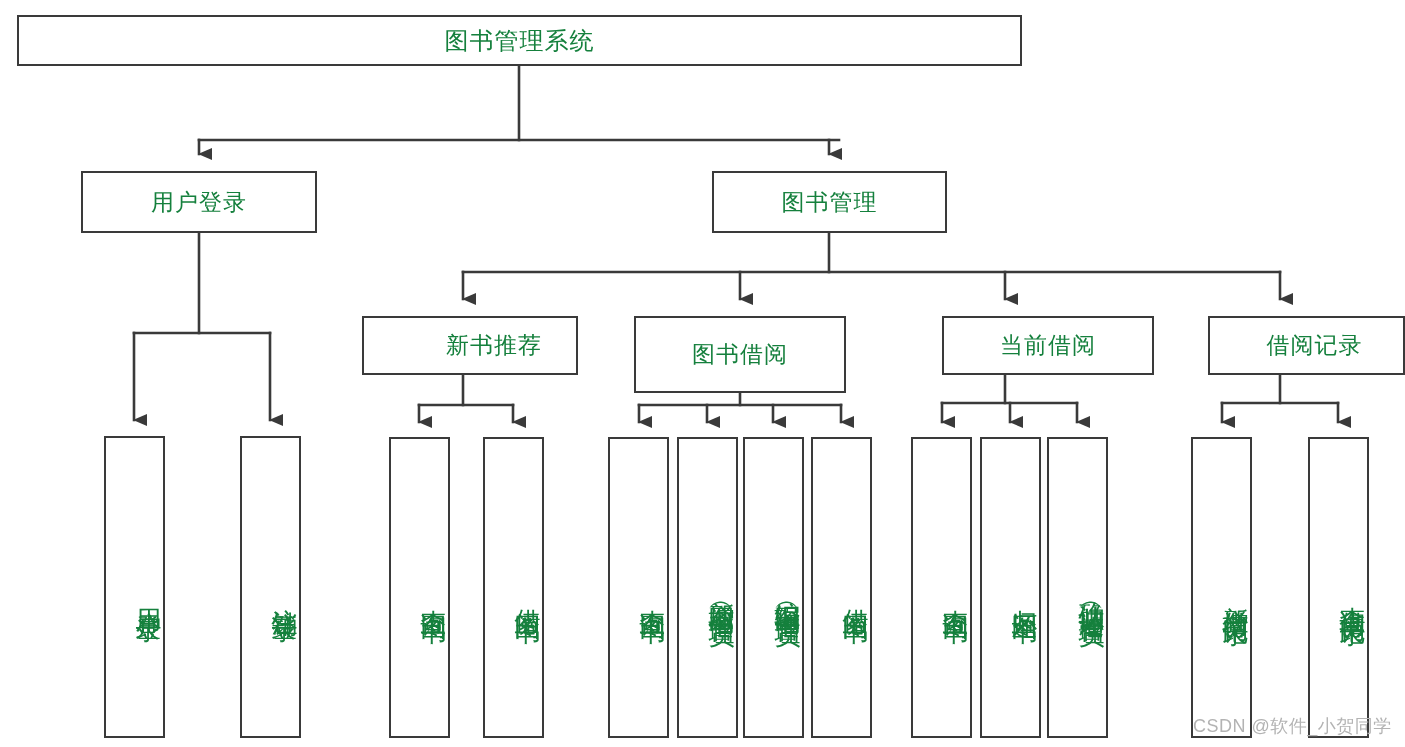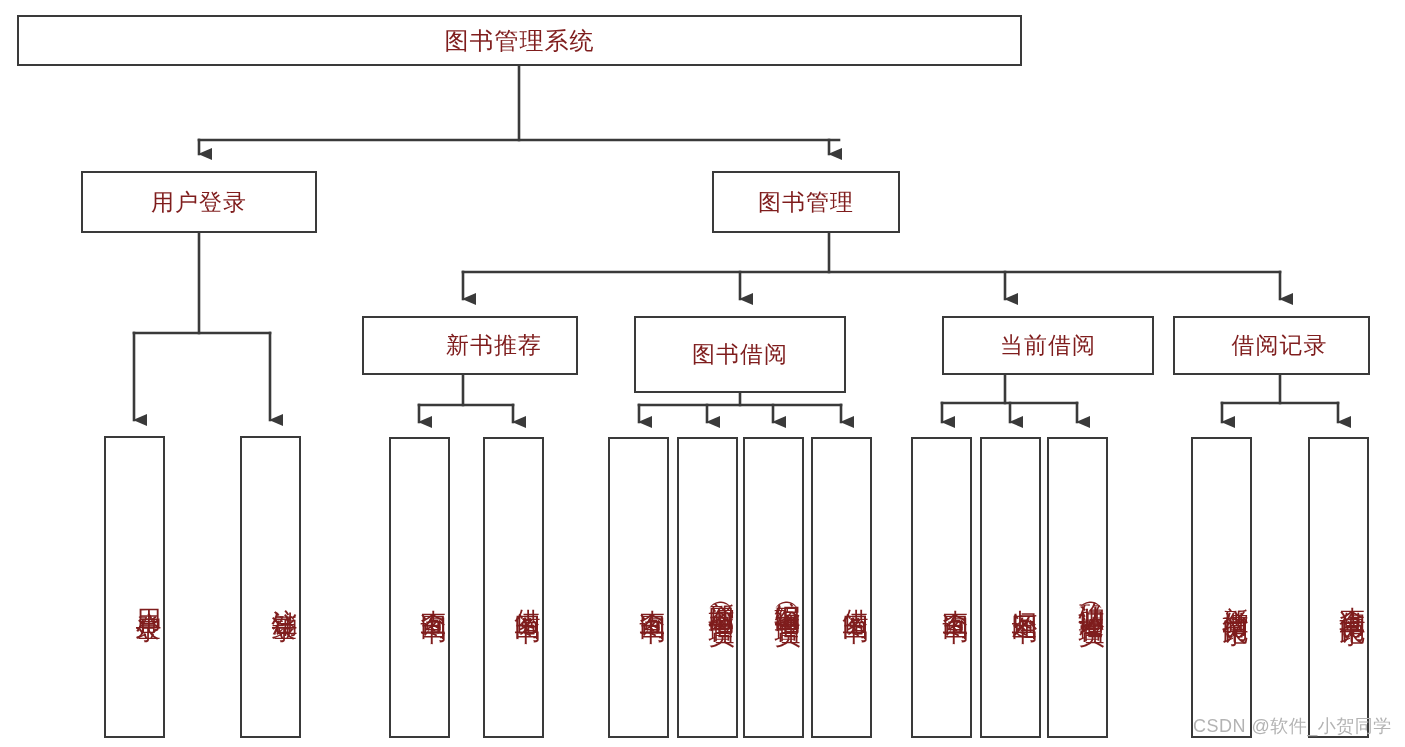--- a/index.html
+++ b/index.html
@@ -15,21 +15,21 @@
   svg.wires{position:absolute;left:0;top:0;width:1405px;height:747px;pointer-events:none;}
 
   .node{
     position:absolute;
     box-sizing:border-box;
     background:#ffffff;
     border:2px solid #3a3a3a;
     display:flex;
     align-items:center;
     justify-content:center;
-    color:#7f1d1d;
+    color:#15803d;
     line-height:1.15;
   }
   .node.horiz{
     writing-mode:horizontal-tb;
     font-size:23px;
     letter-spacing:1px;
   }
   .node.root{font-size:24px;}
   .node.vert{
     writing-mode:vertical-rl;
@@ -105,34 +105,34 @@
     </g>
   </svg>
 
   <div class="node horiz root" style="left:17px;top:15px;width:1005px;height:51px;">
     <span>图书管理系统</span>
   </div>
 
   <div class="node horiz" style="left:81px;top:171px;width:236px;height:62px;">
     <span>用户登录</span>
   </div>
-  <div class="node horiz" style="left:712px;top:171px;width:188px;height:62px;">
+  <div class="node horiz" style="left:712px;top:171px;width:235px;height:62px;">
     <span>图书管理</span>
   </div>
 
   <div class="node horiz" style="left:362px;top:316px;width:216px;height:59px;padding-left:48px;">
     <span>新书推荐</span>
   </div>
   <div class="node horiz" style="left:634px;top:316px;width:212px;height:77px;">
     <span>图书借阅</span>
   </div>
   <div class="node horiz" style="left:903px;top:316px;width:212px;height:59px;margin-left:39px;">
     <span>当前借阅</span>
   </div>
-  <div class="node horiz" style="left:1173px;top:316px;width:197px;height:59px;padding-left:16px;">
+  <div class="node horiz" style="left:1208px;top:316px;width:197px;height:59px;padding-left:16px;">
     <span>借阅记录</span>
   </div>
 
   <div class="node vert" style="left:104px;top:436px;width:61px;height:302px;">
     <span>用户登录</span>
   </div>
   <div class="node vert" style="left:240px;top:436px;width:61px;height:302px;">
     <span>注销登录</span>
   </div>
 

